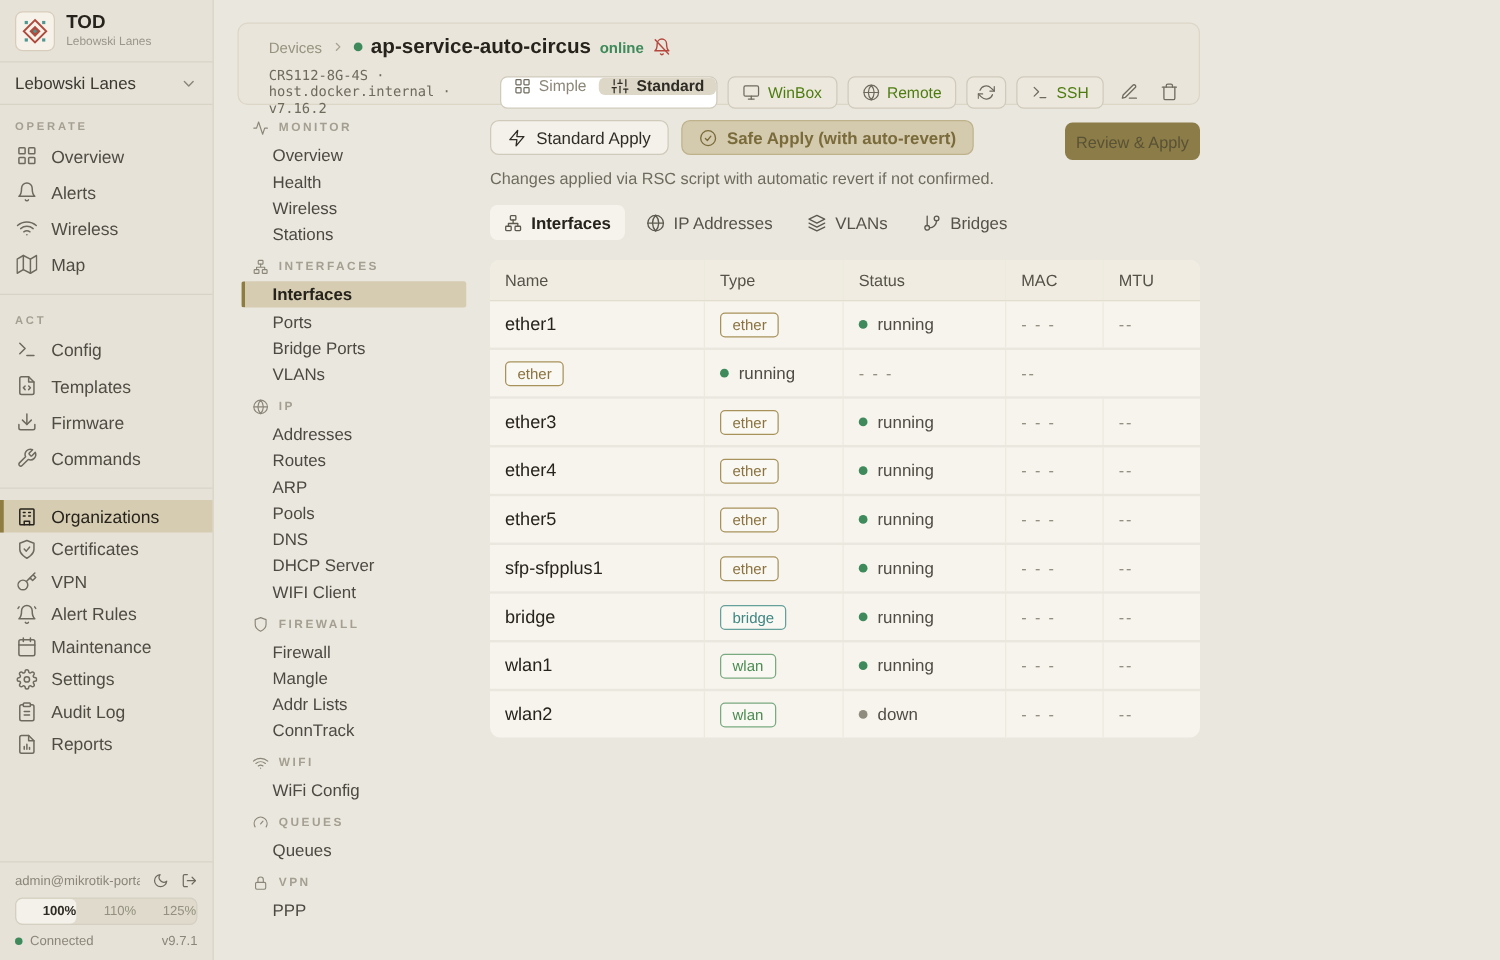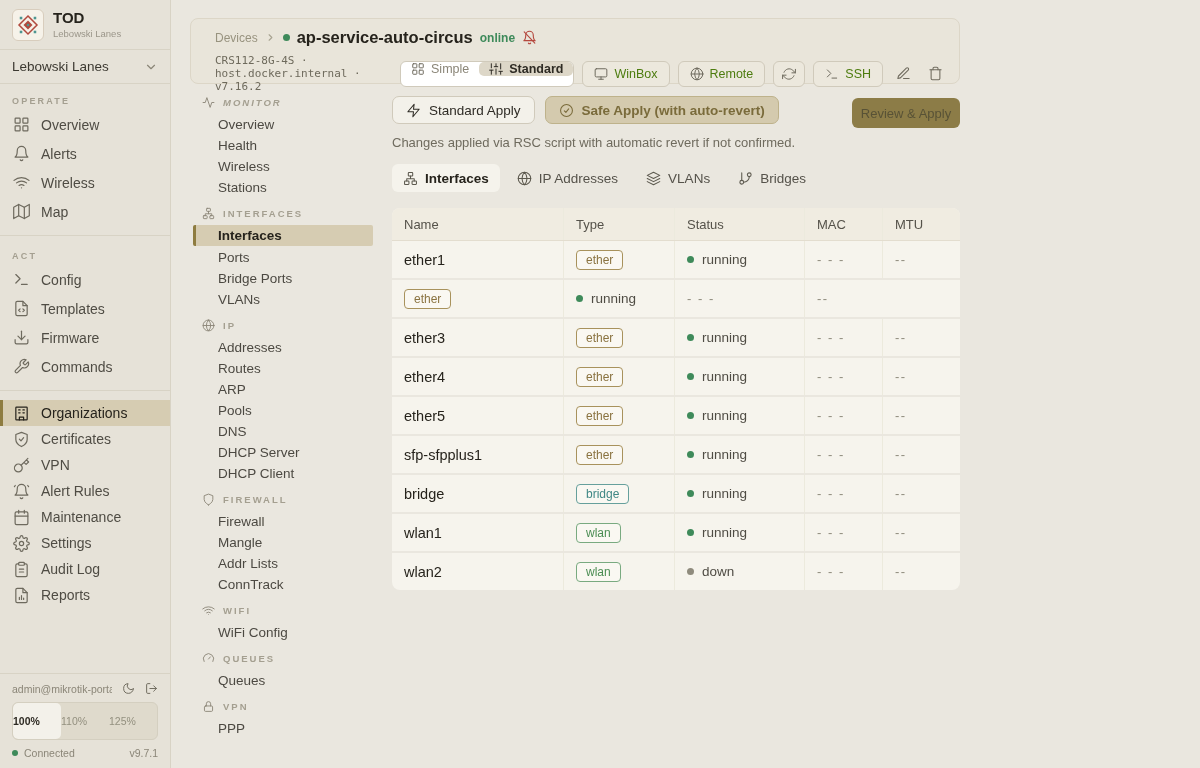--- a/index.html
+++ b/index.html
@@ -27,21 +27,21 @@
   .side-item.compact { height:26px; }
   .side-item svg { width:17px; height:17px; color:#6e6a5e; }
   .side-item.active { background:#d6ccb2; border-left-color:#8e7c40; color:#26231c; font-weight:400; }
   .side-item.active svg { color:#26231c; }
   .side-divider { border-top:1px solid #d8d3c5; margin:9px 0; }
   .side-footer { position:absolute; left:0; bottom:0; width:170px; padding:8px 12px 9px; border-top:1px solid #d8d3c5; }
   .footer-user { display:flex; align-items:center; gap:10px; font-size:10.5px; color:#8b8678; }
   .footer-user .email { flex:1; white-space:nowrap; overflow:hidden; }
   .footer-user svg { width:13px; height:13px; color:#6e6a5e; cursor:pointer; }
   .zoom-row { display:flex; margin-top:7px; border:1px solid #d4cfc0; border-radius:6px; background:#dfdacc; overflow:hidden; }
-  .zoom-cell { flex:1; text-align:left; font-size:10.5px; padding:12px 0; color:#93907f; cursor:pointer; }
+  .zoom-cell { flex:1; text-align:right; font-size:10.5px; padding:4px 0; color:#93907f; cursor:pointer; }
   .zoom-cell.active { background:#f3f1ea; color:#2e2b24; font-weight:700; border-radius:5px; }
   .status-row { display:flex; align-items:center; justify-content:space-between; margin-top:7px; font-size:10.5px; color:#8b8678; }
   .status-left { display:flex; align-items:center; gap:6px; }
 
   .dot { width:7px; height:7px; border-radius:50%; flex:none; }
   .dot.green { background:#3e8a5a; }
   .dot.gray { background:#8f8b7d; }
   .dot.small { width:6px; height:6px; }
 
   
@@ -100,21 +100,21 @@
   .badge { display:inline-block; padding:2px 9px; border-radius:4px; border:1px solid; font-size:12px; background:rgba(253,251,246,0.55); }
   .badge.gold  { border-color:#a8925c; color:#8a7340; }
   .badge.teal  { border-color:#66a09c; color:#3f8784; }
   .badge.green { border-color:#79aa80; color:#4a8c52; }
   .status-cell { gap:8px; font-size:13.5px; color:#4f4c44; }
   .mac-cell, .mtu-cell { font-size:13px; color:#8f8b7d; letter-spacing:1.5px; }
 
   
   .device-nav { position:absolute; left:0; top:95px; width:221px; }
   .dn-header { display:flex; align-items:center; gap:8px; height:14px; margin:8px 0 5px; padding-left:31px; font-size:9.5px; font-weight:700; letter-spacing:2px; color:#a49f90; }
-  .dn-header:first-child { margin-top:0;font-style:italic; }
+  .dn-header:first-child { margin-top:0; }
   .dn-header svg { width:13px; height:13px; color:#8b8678; }
   .dn-item { height:21px; line-height:21px; padding-left:47px; font-size:13.5px; color:#4c4942; cursor:pointer; }
   .dn-item.active { margin:1px 19px 1px 22px; padding-left:22px; border-left:3px solid #8e7c40; background:#d6ccb2; color:#26231c; font-weight:600; border-radius:2px; }
 </style>
 </head>
 <body>
 
 <div class="sidebar">
   <div class="brand">
     <div class="brand-logo">
@@ -418,21 +418,21 @@
           <path d="M12 2a15.3 15.3 0 0 1 4 10 15.3 15.3 0 0 1-4 10 15.3 15.3 0 0 1-4-10 15.3 15.3 0 0 1 4-10z"></path>
         </svg>
         <span>IP</span>
       </div>
       <div class="dn-item">Addresses</div>
       <div class="dn-item">Routes</div>
       <div class="dn-item">ARP</div>
       <div class="dn-item">Pools</div>
       <div class="dn-item">DNS</div>
       <div class="dn-item">DHCP Server</div>
-      <div class="dn-item">DHCP Client</div>
+      <div class="dn-item">WIFI Client</div>
       <div class="dn-header">
         <svg viewBox="0 0 24 24" fill="none" stroke="currentColor" stroke-width="1.7" stroke-linecap="round" stroke-linejoin="round">
           <path d="M12 22s8-4 8-10V5l-8-3-8 3v7c0 6 8 10 8 10z"></path>
         </svg>
         <span>FIREWALL</span>
       </div>
       <div class="dn-item">Firewall</div>
       <div class="dn-item">Mangle</div>
       <div class="dn-item">Addr Lists</div>
       <div class="dn-item">ConnTrack</div>

